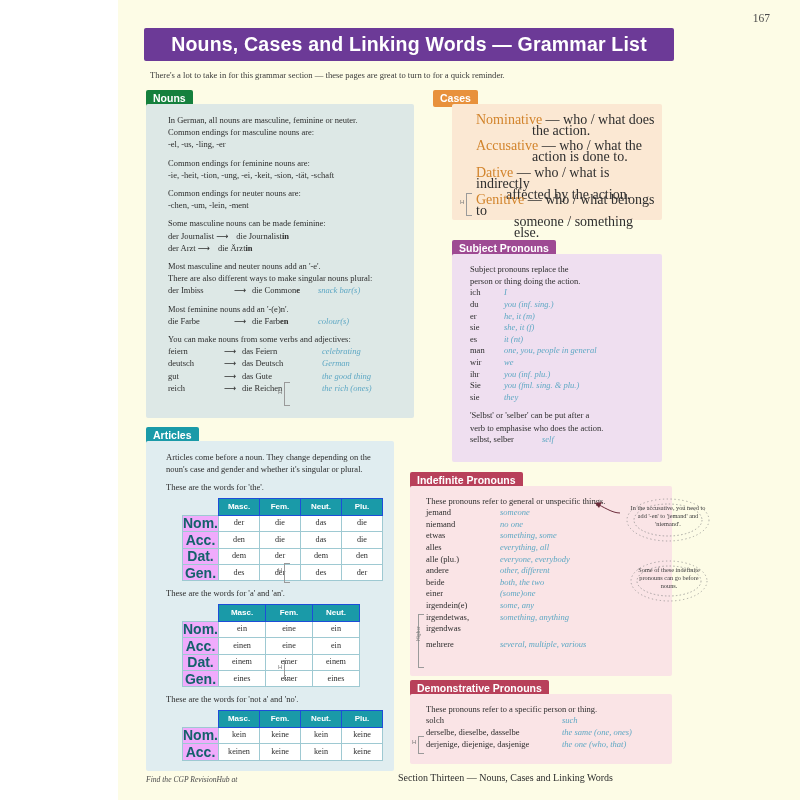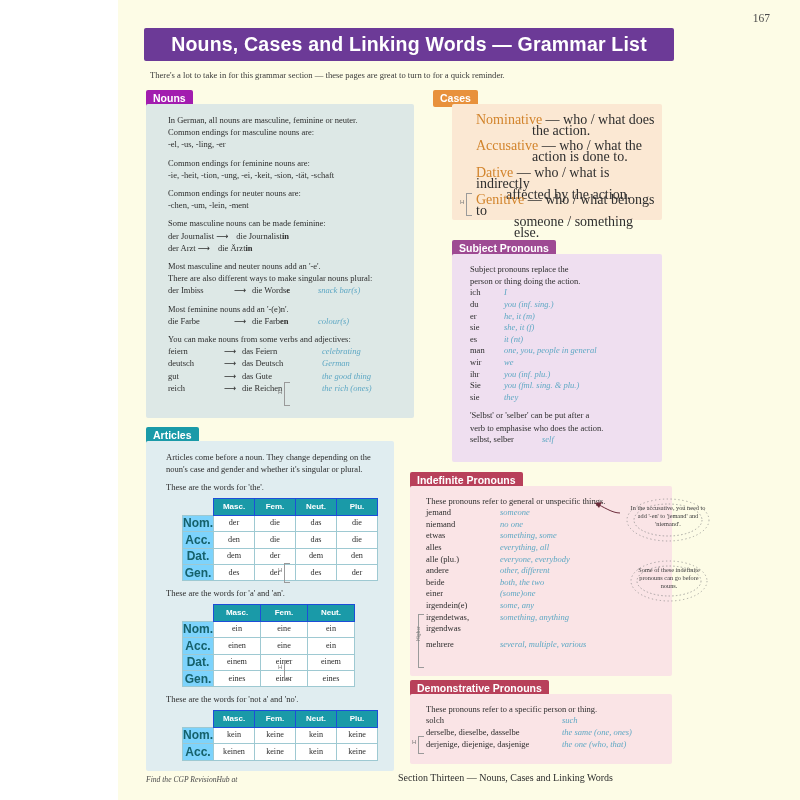--- a/index.html
+++ b/index.html
@@ -37,21 +37,21 @@
   }
   .panel{position:absolute;border-radius:2px;}
 
   .body-txt{
     font-family:"Liberation Serif",serif;font-size:8.5px;color:#2e2e2e;line-height:12.2px;
   }
   .en{color:#5fa8c4;font-style:italic;}
   .blk{font-weight:bold;}
 
   
-  #nouns-tab{left:28px;top:90px;background:#a21caf;}
+  #nouns-tab{left:28px;top:90px;background:#15803d;}
   #nouns-panel{left:28px;top:104px;width:268px;height:314px;background:#dde8e6;}
   #nouns-body{position:absolute;left:22px;top:10px;width:240px;}
   .gap{height:6px;}
   .arrow{display:inline-block;width:18px;}
 
   
   .bubble{
     position:absolute;left:348px;top:286px;width:104px;height:52px;
     font-family:"Liberation Serif",serif;font-size:6.4px;color:#3b3b3b;
     text-align:center;line-height:8.4px;
@@ -77,22 +77,22 @@
   #art-body{position:absolute;left:20px;top:10px;width:220px;}
   table.gr{border-collapse:collapse;font-family:"Liberation Serif",serif;font-size:8.2px;margin-top:4px;}
   table.gr th{
     background:#1a9aa8;color:#fff;font-size:8px;font-weight:bold;
     padding:2px 0;text-align:center;border:1px solid #1d4ed8;
     font-family:"Liberation Sans",sans-serif;
   }
   table.gr th.corner{background:transparent;border:none;}
   table.gr td{border:1px solid #9ec9d2;text-align:center;padding:1.6px 0;color:#2e2e2e;background:#ffffff;}
   table.gr td.rh{
-    background:#7dd3fc;font-weight:bold;color:#15616b;
-    font-family:"Liberation Sans",sans-serif;font-size:12px;
+    background:#f0abfc;font-weight:bold;color:#15616b;
+    font-family:"Liberation Sans",sans-serif;font-size:14px;
   }
   tr.higher td{border-top:1px solid #4d7c0f;}
 
   
   #indef-tab{left:292px;top:472px;background:#b8405a;}
   #indef-panel{left:292px;top:486px;width:262px;height:190px;background:#fae4e6;}
   #indef-body{position:absolute;left:16px;top:9px;width:230px;}
   .ip-row{display:flex;line-height:11.6px;}
   .ip-row .de{width:74px;}
 
@@ -152,21 +152,21 @@
         <span>der Arzt</span>
         <span class="arrow">⟶</span>
         <span>die Ärzt</span><span class="blk">in</span>
       </div>
       <div class="gap"></div>
       <div>Most masculine and neuter nouns add an '-e'.</div>
       <div>There are also different ways to make singular nouns plural:</div>
       <div style="display:flex">
         <span style="width:66px">der Imbiss</span>
         <span class="arrow">⟶</span>
-        <span style="width:66px"><span>die Words</span><span class="blk">e</span></span>
+        <span style="width:66px"><span>die Common</span><span class="blk">e</span></span>
         <span class="en">snack bar(s)</span>
       </div>
       <div class="gap"></div>
       <div>Most feminine nouns add an '-(e)n'.</div>
       <div style="display:flex">
         <span style="width:66px">die Farbe</span>
         <span class="arrow">⟶</span>
         <span style="width:66px"><span>die Farb</span><span class="blk">en</span></span>
         <span class="en">colour(s)</span>
       </div>

